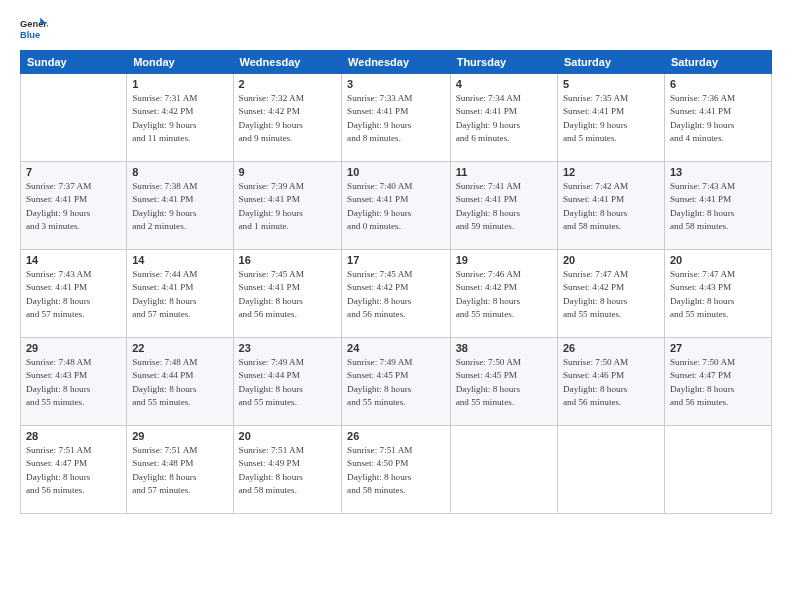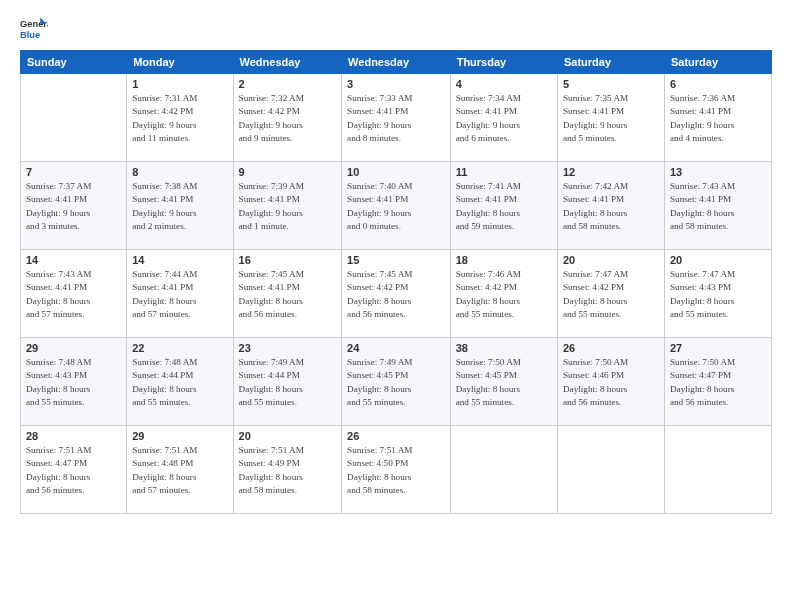--- a/index.html
+++ b/index.html
@@ -185,25 +185,25 @@
           </td>
           <td>
             <span class="cell-day">14</span>
             <div class="cell-info">Sunrise: 7:44 AM<br>Sunset: 4:41 PM<br>Daylight: 8 hours<br>and 57 minutes.</div>
           </td>
           <td>
             <span class="cell-day">16</span>
             <div class="cell-info">Sunrise: 7:45 AM<br>Sunset: 4:41 PM<br>Daylight: 8 hours<br>and 56 minutes.</div>
           </td>
           <td>
-            <span class="cell-day">15</span>
+            <span class="cell-day">17</span>
             <div class="cell-info">Sunrise: 7:45 AM<br>Sunset: 4:42 PM<br>Daylight: 8 hours<br>and 56 minutes.</div>
           </td>
           <td>
-            <span class="cell-day">18</span>
+            <span class="cell-day">19</span>
             <div class="cell-info">Sunrise: 7:46 AM<br>Sunset: 4:42 PM<br>Daylight: 8 hours<br>and 55 minutes.</div>
           </td>
           <td>
             <span class="cell-day">20</span>
             <div class="cell-info">Sunrise: 7:47 AM<br>Sunset: 4:42 PM<br>Daylight: 8 hours<br>and 55 minutes.</div>
           </td>
           <td>
             <span class="cell-day">20</span>
             <div class="cell-info">Sunrise: 7:47 AM<br>Sunset: 4:43 PM<br>Daylight: 8 hours<br>and 55 minutes.</div>
           </td>

